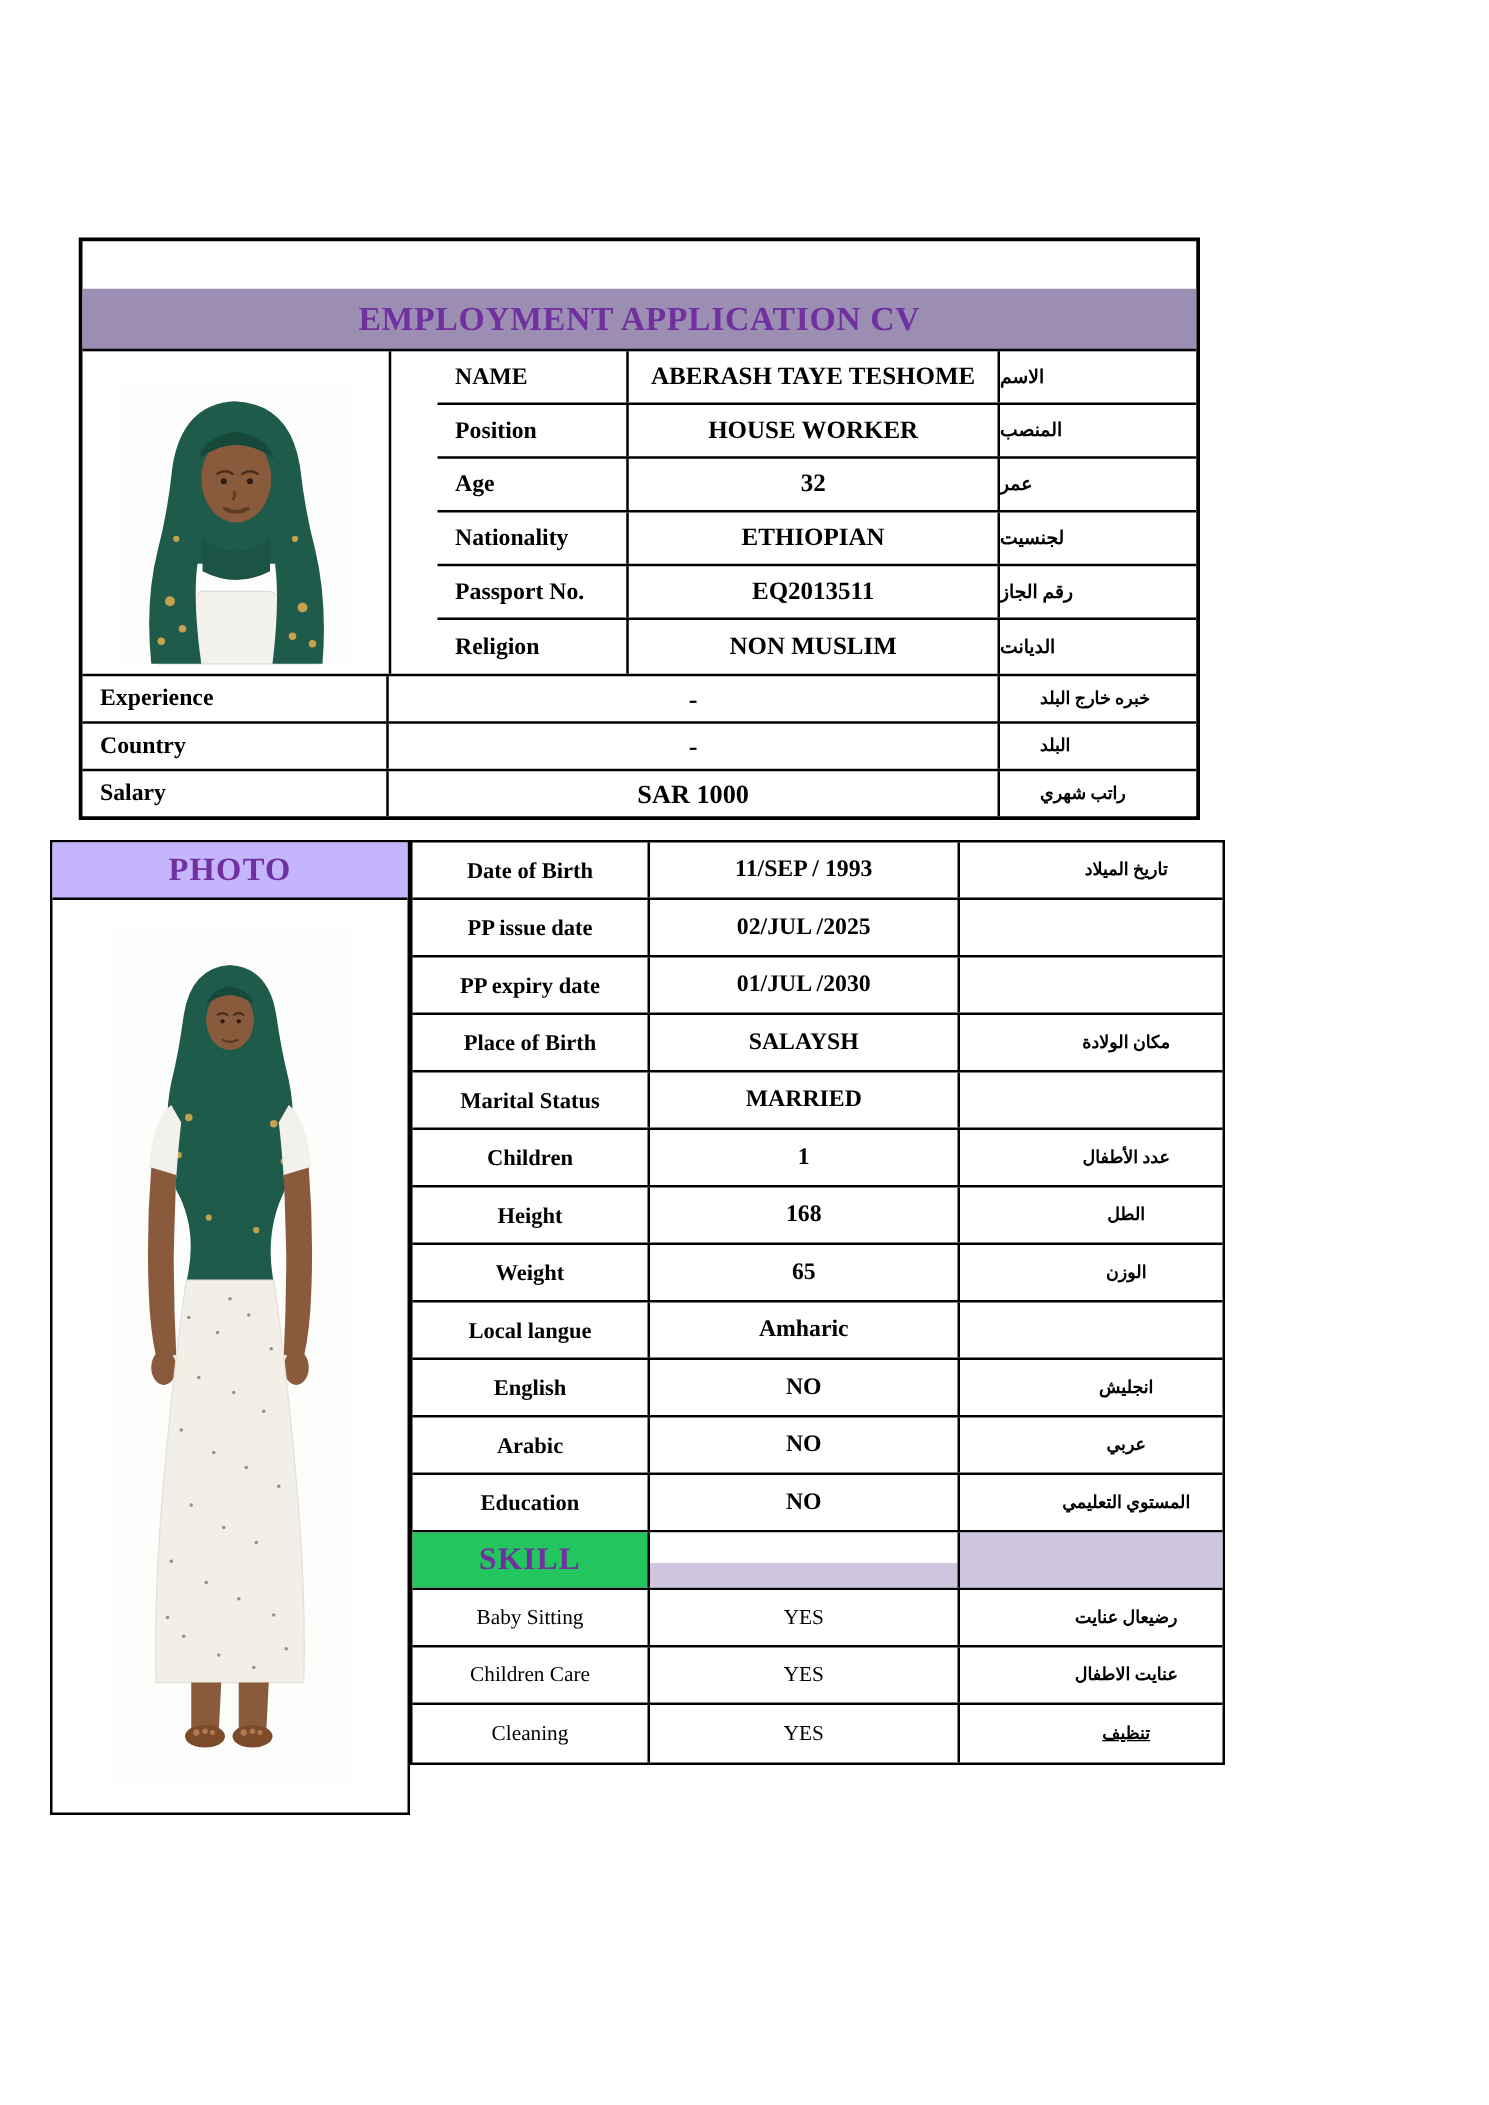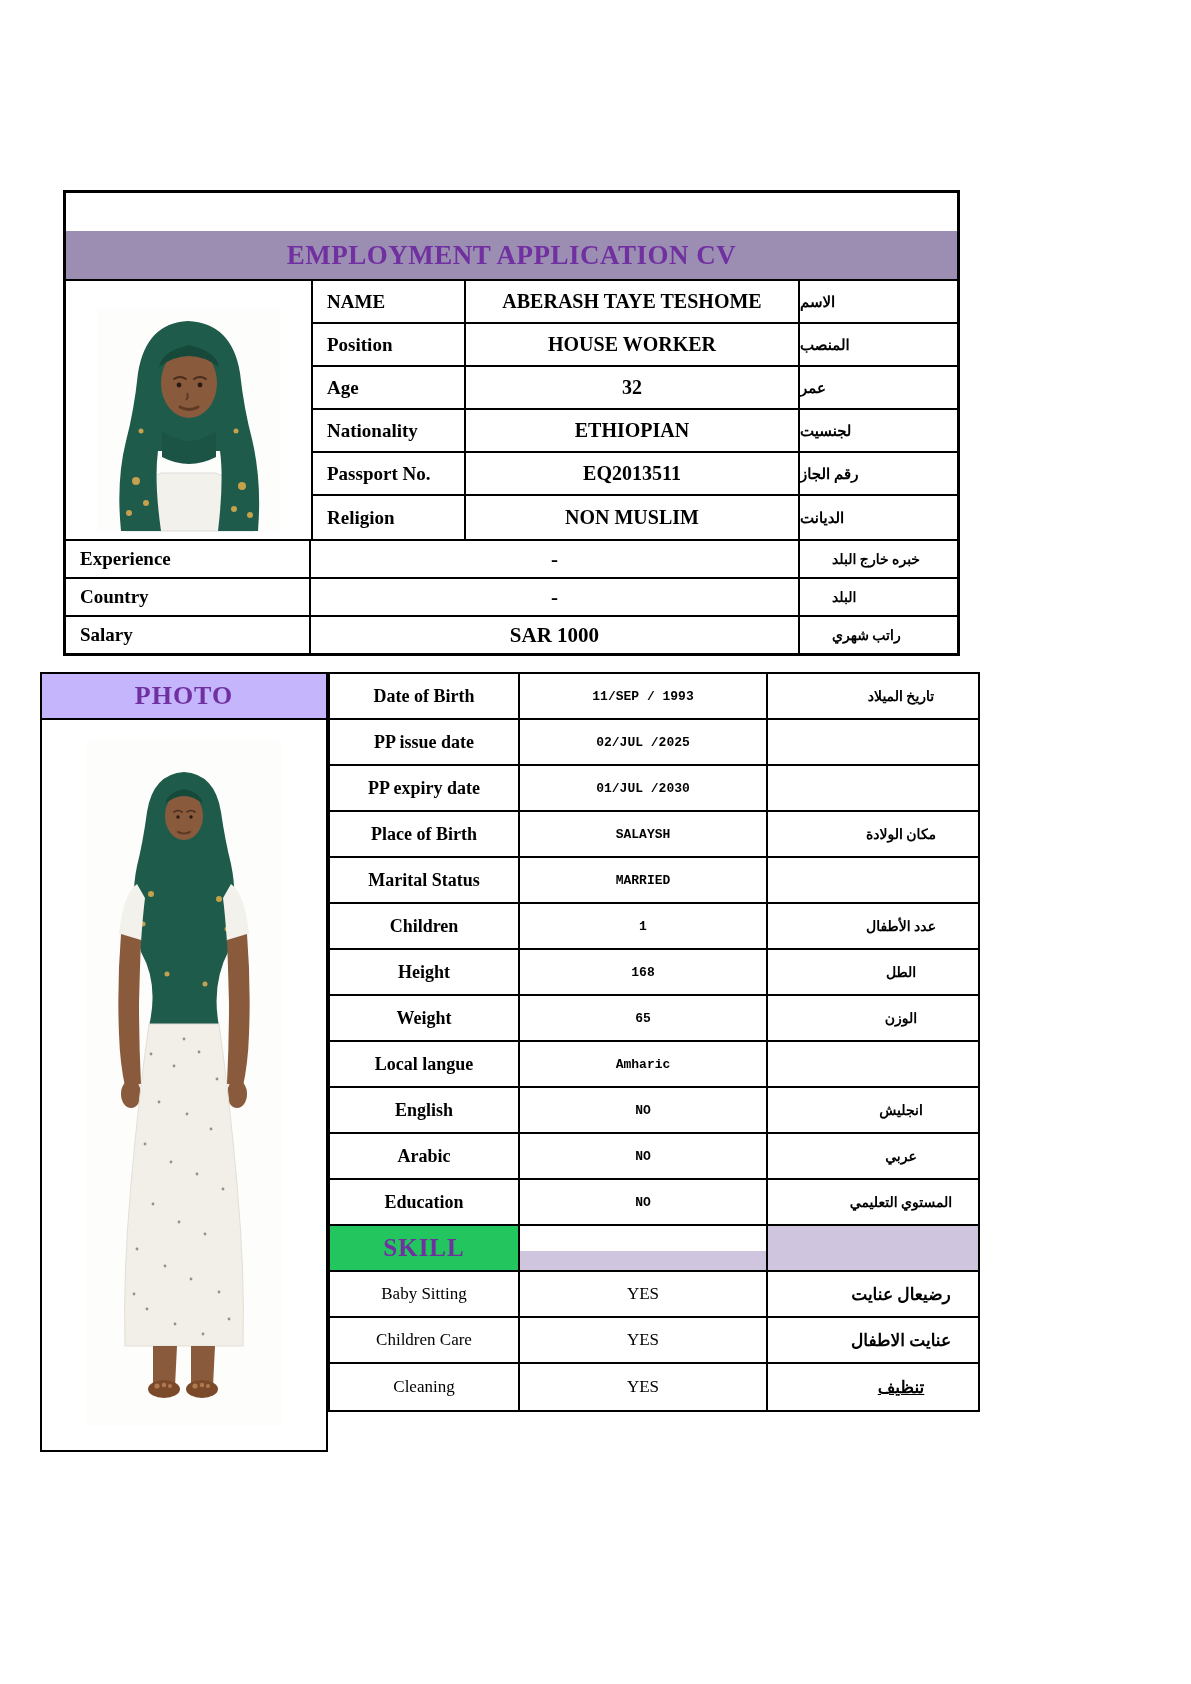--- a/index.html
+++ b/index.html
@@ -11,21 +11,21 @@
   
   .t1{
     position:absolute;left:63px;top:190px;width:897px;
     border:3px solid #000;background:#fff;box-sizing:border-box;
   }
   .t1h{
     height:48px;background:#9c8db3;border-bottom:2px solid #000;
     display:flex;align-items:center;justify-content:center;
     color:#7030a0;font-weight:bold;font-size:27px;letter-spacing:.5px;margin-top:38px;
   }
-  .t1b{display:flex;height:258px;}
+  .t1b{display:flex;height:258px;gap:37px;}
   .t1photo{width:245px;border-right:2px solid #000;position:relative;overflow:hidden;}
   .t1rows{flex:1;display:flex;flex-direction:column;}
   .t1row{display:flex;height:43px;box-sizing:border-box;border-bottom:2px solid #000;}
   .t1row:last-child{border-bottom:none;}
   .t1lab{width:153px;border-right:2px solid #000;display:flex;align-items:center;
          padding-left:14px;box-sizing:border-box;font-weight:bold;font-size:19px;}
   .t1val{flex:1;border-right:2px solid #000;display:flex;align-items:center;
          justify-content:center;font-weight:bold;font-size:20px;}
   .t1ar{width:157px;display:flex;align-items:center;justify-content:flex-end;
         padding-right:14px;box-sizing:border-box;font-weight:bold;font-size:15px;direction:rtl;}
@@ -51,31 +51,31 @@
   .t2rows{
     position:absolute;left:328px;top:672px;width:652px;
     border:2px solid #000;box-sizing:border-box;background:#fff;
   }
   .t2row{display:flex;height:46px;box-sizing:border-box;border-bottom:2px solid #000;}
   .t2row:last-child{border-bottom:none;}
   .t2lab{width:190px;border-right:2px solid #000;display:flex;align-items:center;
          justify-content:center;font-weight:bold;font-size:18px;box-sizing:border-box;text-align:center;}
   .t2val{width:248px;border-right:2px solid #000;display:flex;align-items:center;
          justify-content:center;box-sizing:border-box;
-         font-family:Liberation Mono, monospace;font-weight:bold;font-size:13px;}
+         font-family:Liberation Serif, serif;font-weight:bold;font-size:19px;}
   .t2ar{flex:1;display:flex;align-items:center;justify-content:center;
         padding-left:56px;box-sizing:border-box;font-weight:bold;font-size:14px;direction:rtl;}
   
   .skillrow .t2lab{background:#22c55e;color:#7030a0;font-size:25px;letter-spacing:1px;}
   .skillrow .t2val{background:linear-gradient(to bottom,#ffffff 56%,#cfc5df 56%);}
   .skillrow .t2ar{background:#cfc5df;}
   
   .srow .t2lab{font-weight:normal;font-size:17px;}
   .srow .t2val{font-family:"Liberation Serif", serif;font-weight:normal;font-size:17px;}
-  .srow .t2ar{font-size:17px;}
+  .srow .t2ar{font-size:14px;}
   .u{text-decoration:underline;}
 </style>
 </head>
 <body>
 
 <div class="t1">
   <div class="t1h">EMPLOYMENT APPLICATION CV</div>
 
   <div class="t1b">
     <div class="t1photo">

